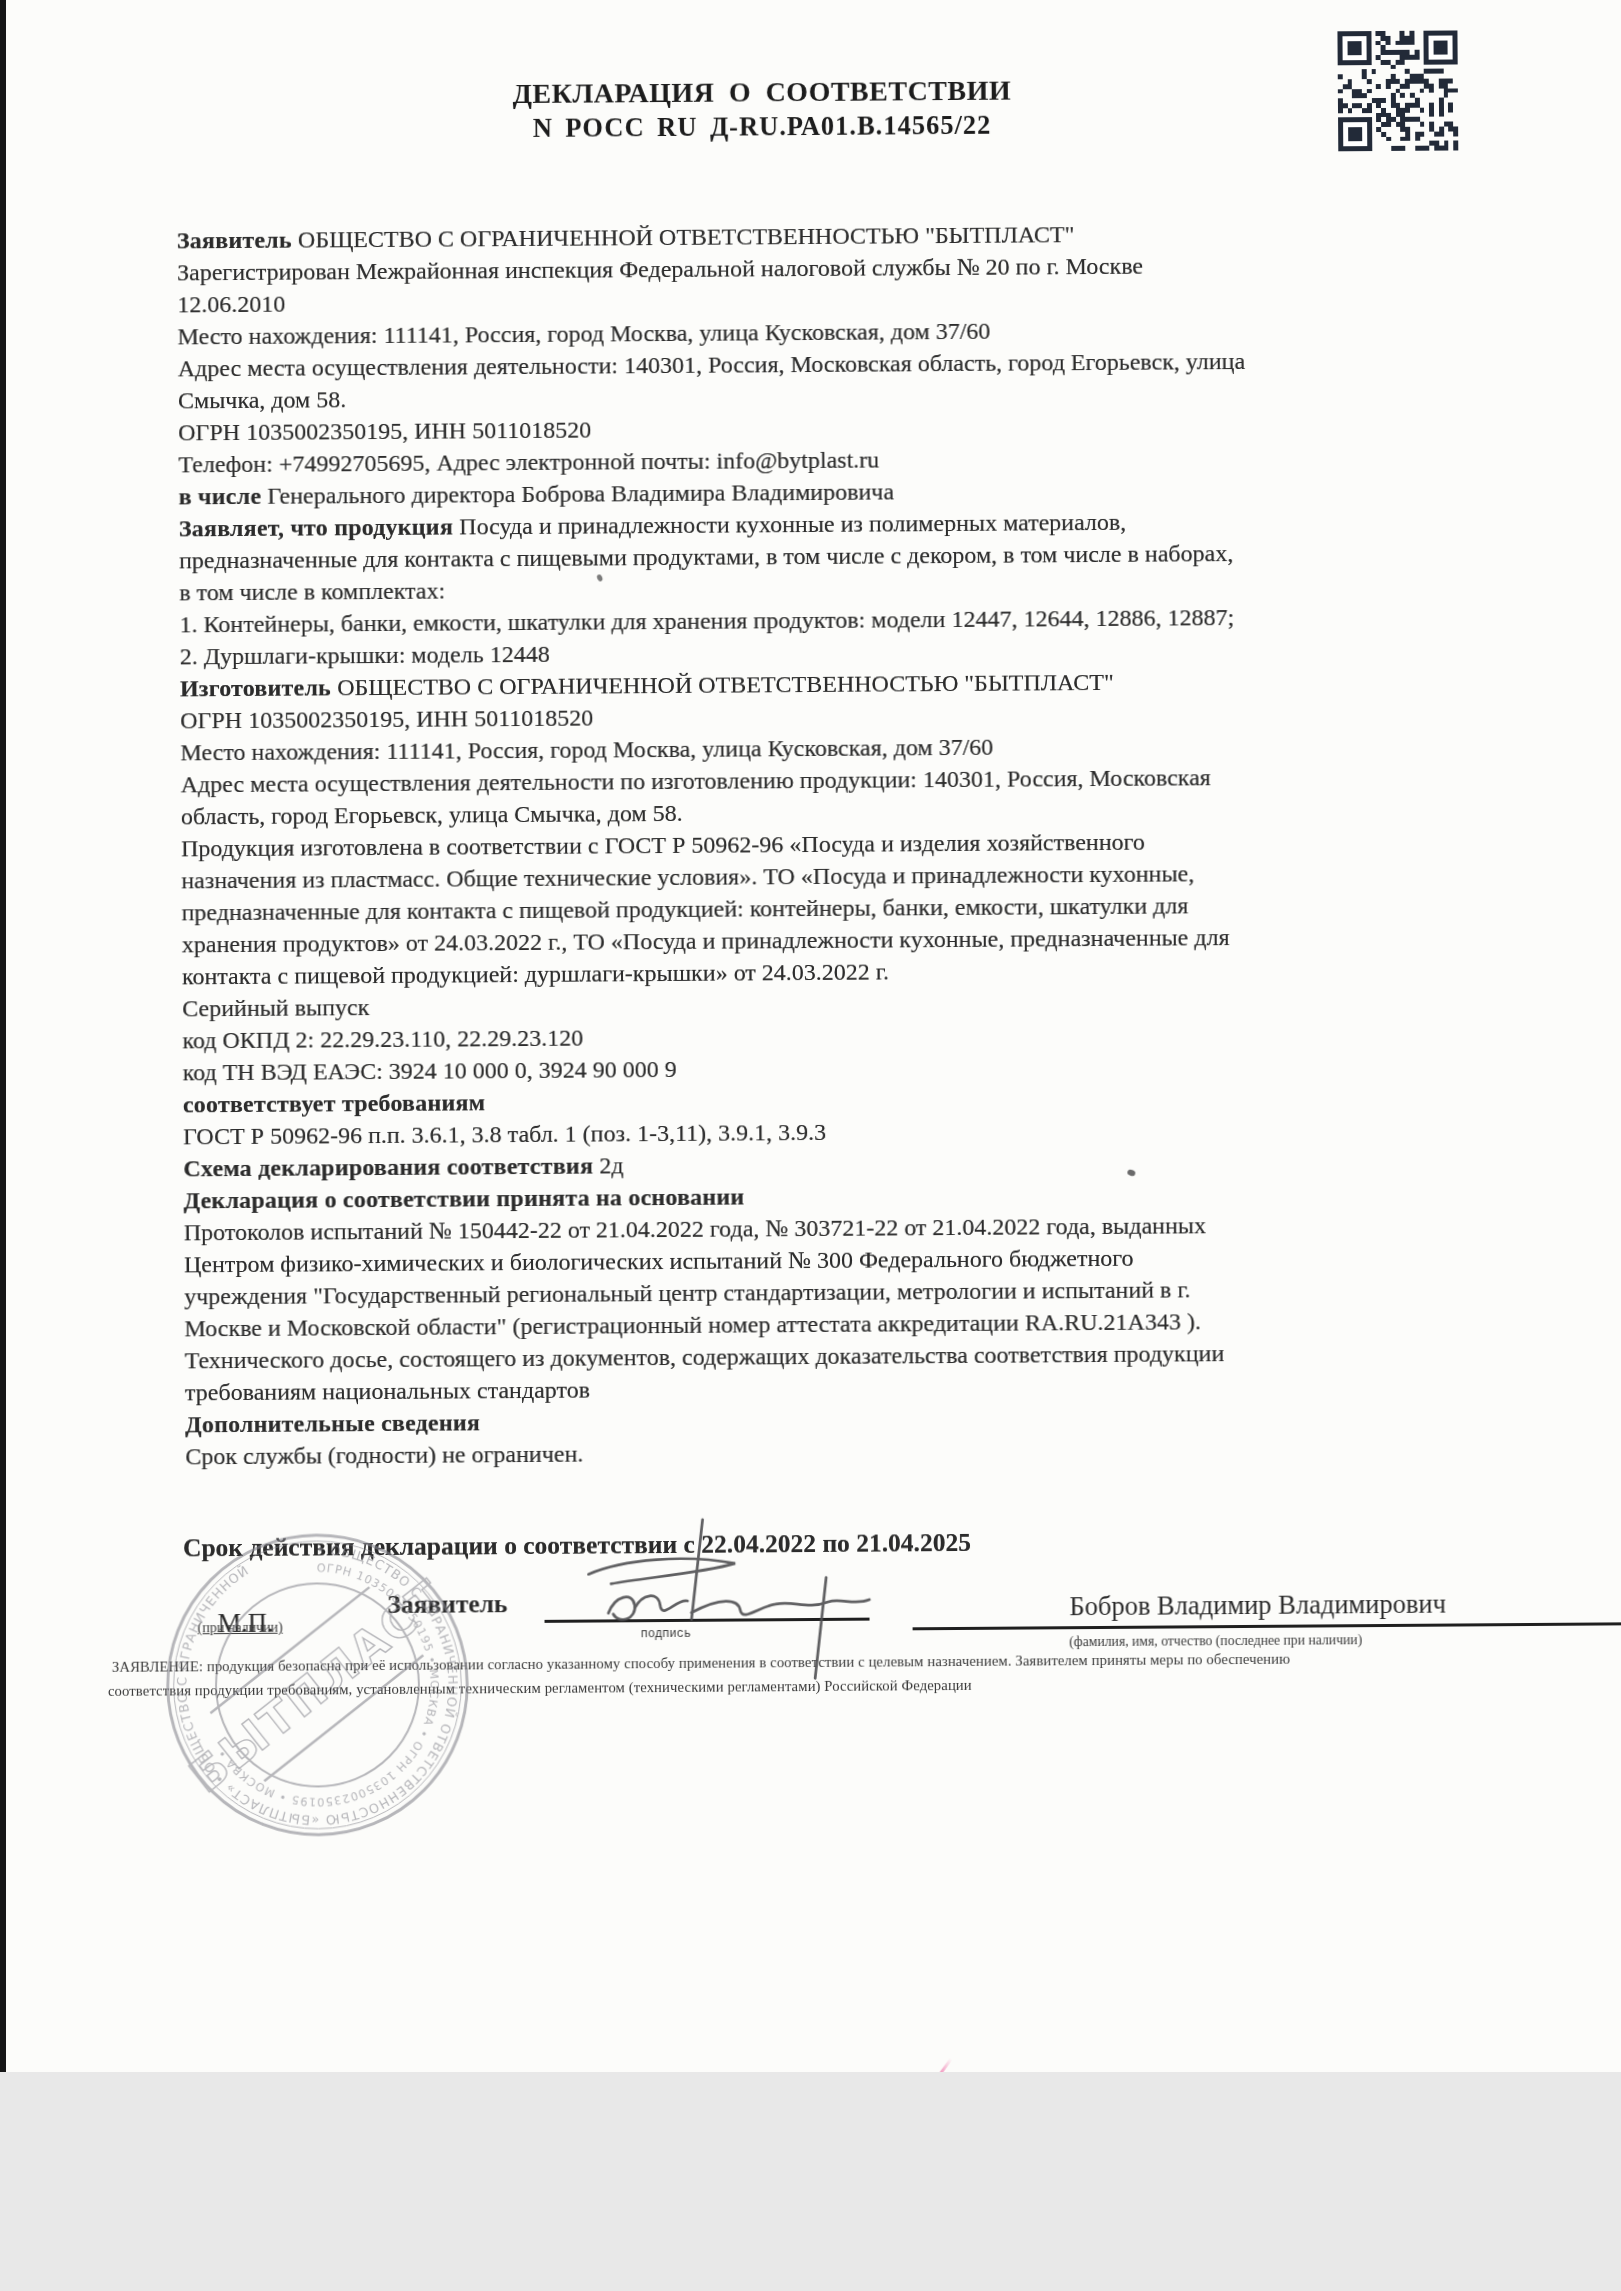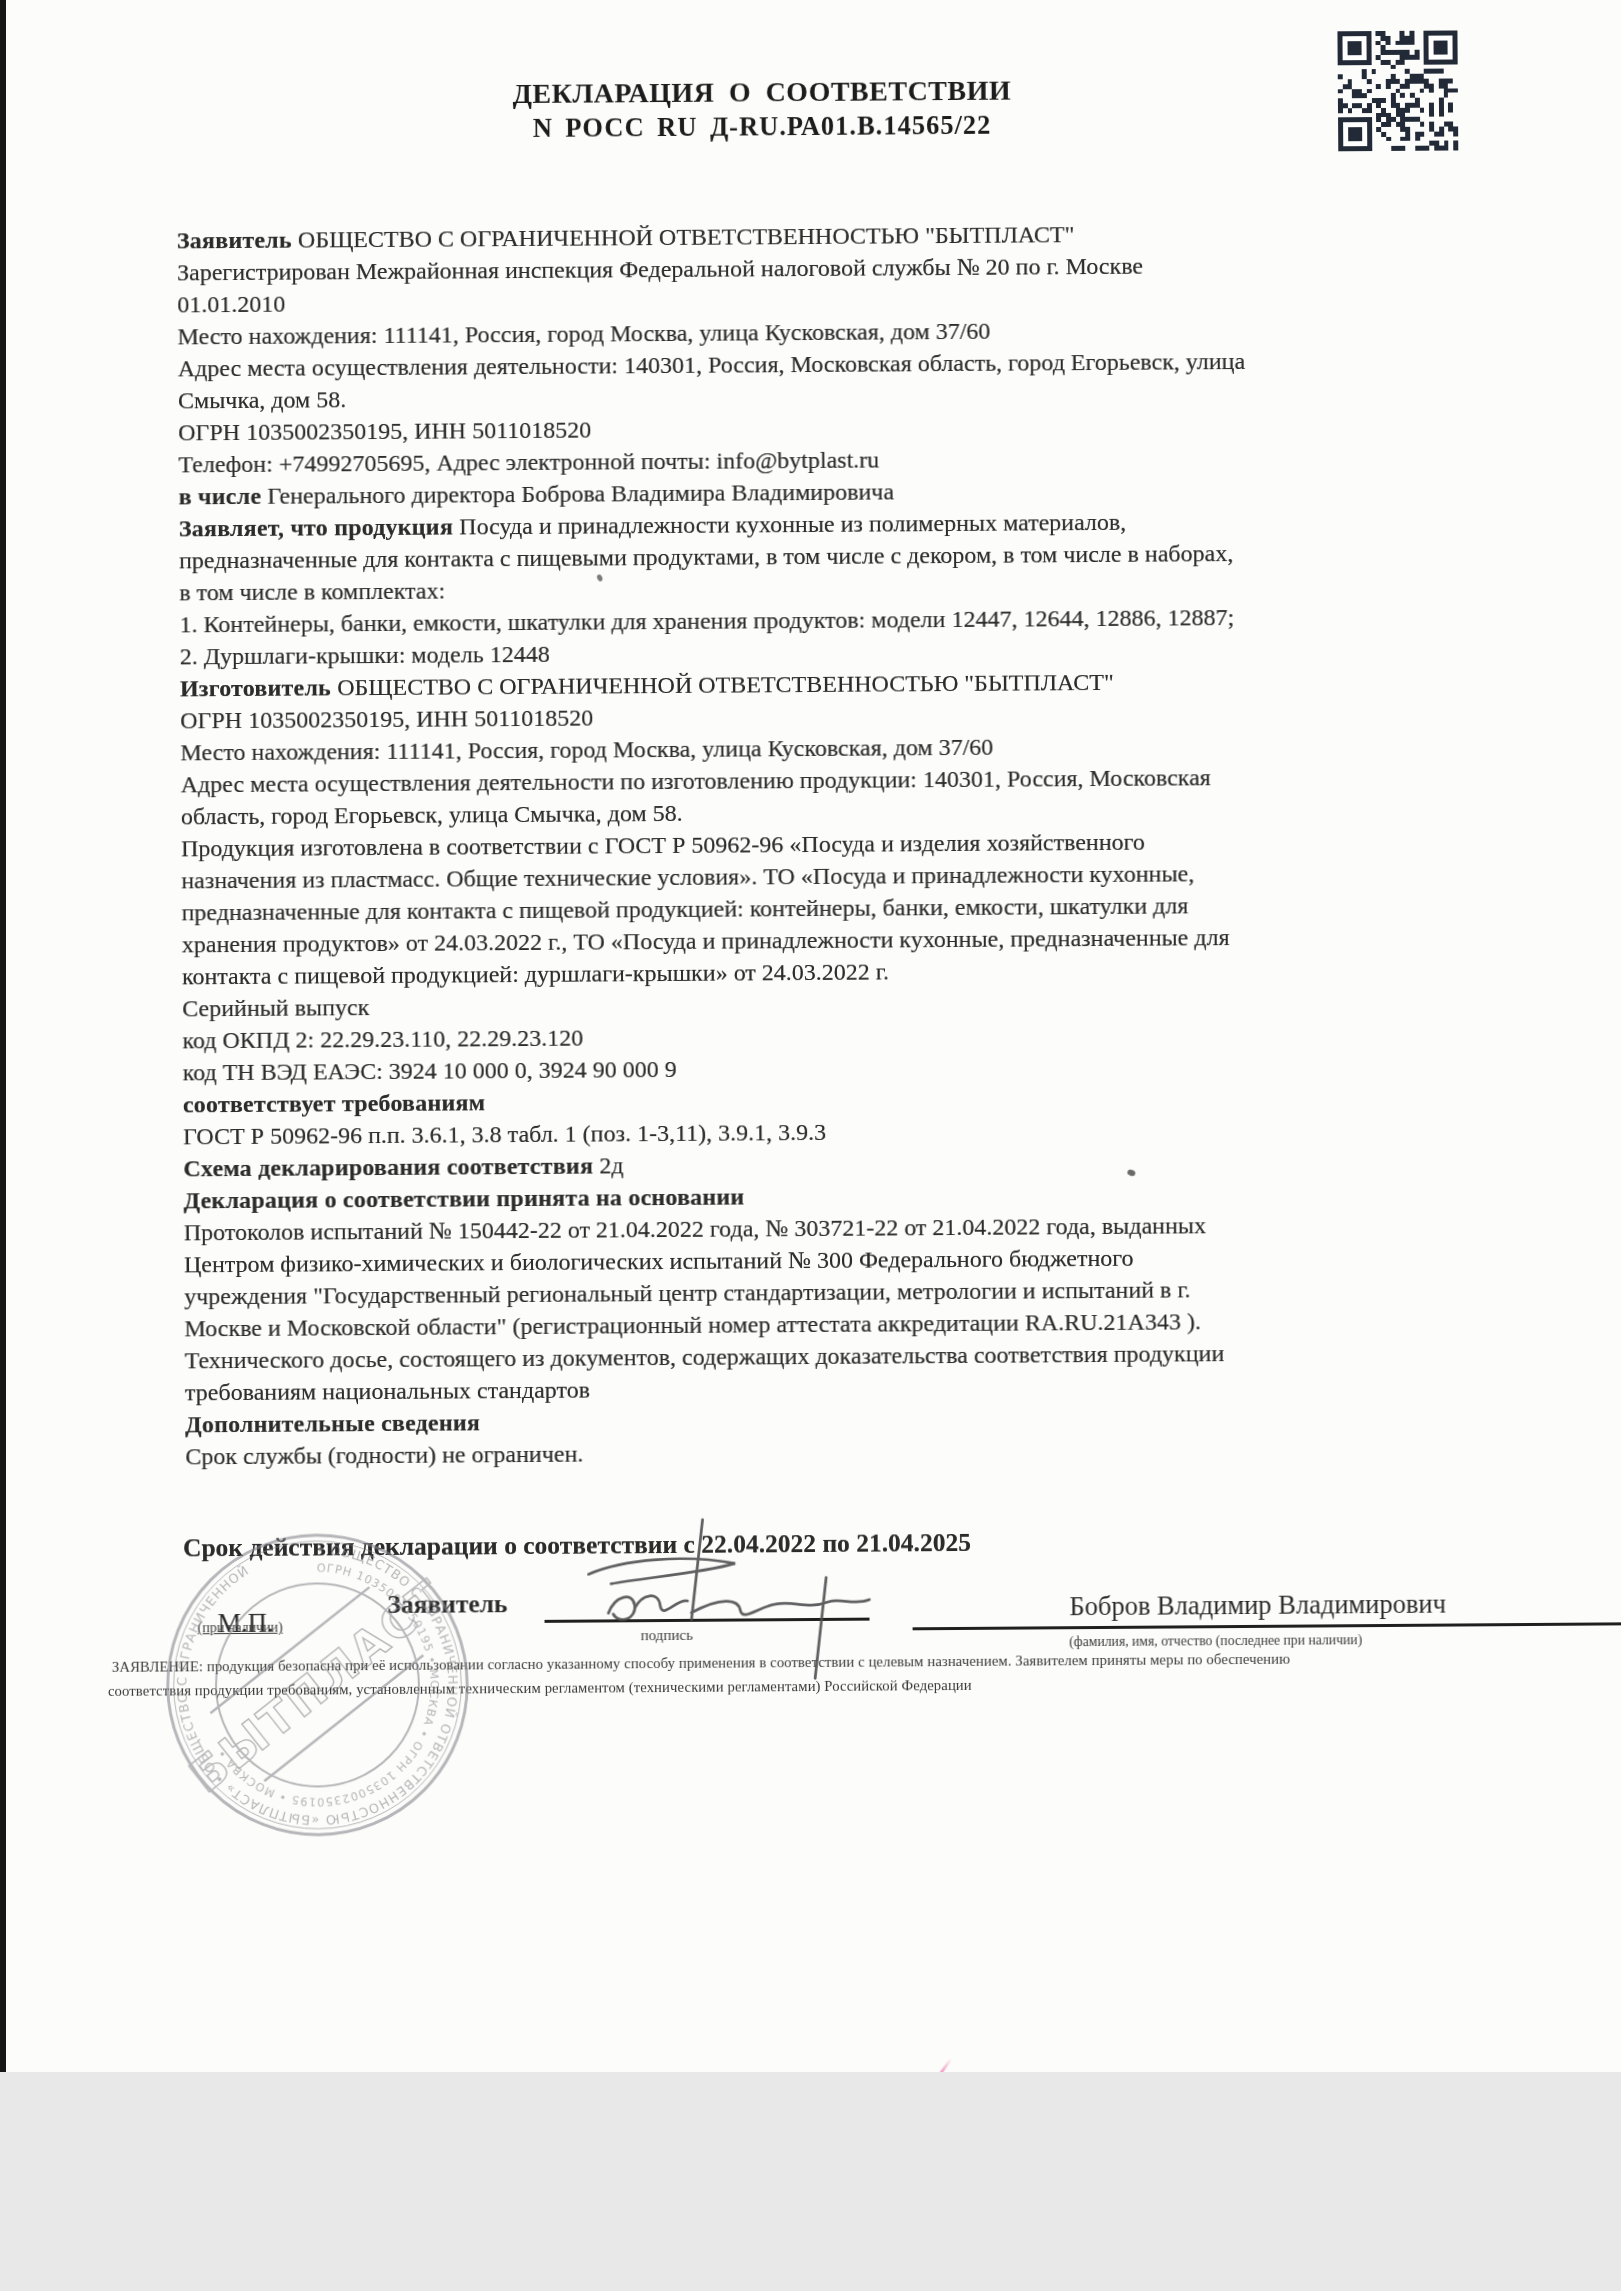--- a/index.html
+++ b/index.html
@@ -25,21 +25,21 @@
   
   .body{position:absolute;left:181px;top:220px;width:1333px;}
   .ln{margin:0;font-size:24px;line-height:32px;text-shadow:0 0 0.6px rgba(45,45,45,.55);}
   .ln b{letter-spacing:0.2px;}
   
   .validity{position:absolute;left:178px;top:1529px;font-size:25.5px;font-weight:bold;text-shadow:0 0 0.6px rgba(45,45,45,.5);}
   .mp{position:absolute;left:212px;top:1604px;font-size:26.5px;}
   .mp-note{position:absolute;left:192px;top:1616px;font-size:14px;color:#3c3c3c;text-decoration:underline;}
   .applicant{position:absolute;left:382px;top:1587px;font-size:25.5px;font-weight:bold;}
   .sig-line{position:absolute;left:539px;top:1618px;width:325px;height:2.9px;background:#1f1f1f;}
-  .sig-caption{position:absolute;left:635px;top:1626px;font-size:15px;color:#3c3c3c;}
+  .sig-caption{position:absolute;left:635px;top:1626px;font-size:12px;color:#3c3c3c;font-family:Liberation Mono, monospace;}
   .fio{position:absolute;left:1064px;top:1593px;font-size:26.5px;}
   .fio-line{position:absolute;left:907px;top:1628px;width:709px;height:2.9px;background:#1f1f1f;}
   .fio-caption{position:absolute;left:965px;top:1636px;width:490px;text-align:center;font-size:13.7px;color:#3c3c3c;}
   .disc{position:absolute;font-size:14.7px;color:#3a3a3a;letter-spacing:0.1px;}
   .disc1{left:106px;top:1654px;}
   .disc2{left:102px;top:1678px;}
   
   .signature{position:absolute;left:490px;top:1514px;z-index:3;}
   .stamp{position:absolute;left:149px;top:1519px;opacity:.58;z-index:2;}
   .stamp text{font-family:"DejaVu Sans","Liberation Sans",sans-serif;}
@@ -244,21 +244,21 @@
         <rect x="19" y="1" width="5" height="5" fill="#ffffff"></rect>
         <rect x="20" y="2" width="3" height="3" fill="var(--qr_dark)"></rect>
         <rect x="0" y="18" width="7" height="7" fill="var(--qr_dark)"></rect>
         <rect x="1" y="19" width="5" height="5" fill="#ffffff"></rect>
         <rect x="2" y="20" width="3" height="3" fill="var(--qr_dark)"></rect>
       </svg>
 
     <main class="body">
         <p class="ln"><b>Заявитель </b><span>ОБЩЕСТВО С ОГРАНИЧЕННОЙ  ОТВЕТСТВЕННОСТЬЮ "БЫТПЛАСТ"</span></p>
         <p class="ln"><span>Зарегистрирован Межрайонная инспекция Федеральной налоговой службы № 20 по г. Москве</span></p>
-        <p class="ln"><span>01.01.2010</span></p>
+        <p class="ln"><span>12.06.2010</span></p>
         <p class="ln"><span>Место нахождения: 111141, Россия,  город Москва, улица Кусковская,  дом 37/60</span></p>
         <p class="ln"><span>Адрес места осуществления деятельности: 140301, Россия,  Московская область, город Егорьевск, улица</span></p>
         <p class="ln"><span>Смычка, дом 58.</span></p>
         <p class="ln"><span>ОГРН  1035002350195, ИНН 5011018520</span></p>
         <p class="ln"><span>Телефон: +74992705695, Адрес электронной почты: info@bytplast.ru</span></p>
         <p class="ln"><b>в числе </b><span>Генерального директора Боброва Владимира Владимировича</span></p>
         <p class="ln"><b>Заявляет, что продукция </b><span>Посуда и принадлежности кухонные из полимерных материалов,</span></p>
         <p class="ln"><span>предназначенные для контакта с пищевыми продуктами, в том числе с декором, в том числе в наборах,</span></p>
         <p class="ln"><span>в том числе в комплектах:</span></p>
         <p class="ln"><span>1. Контейнеры, банки, емкости, шкатулки для хранения продуктов: модели 12447, 12644, 12886, 12887;</span></p>

